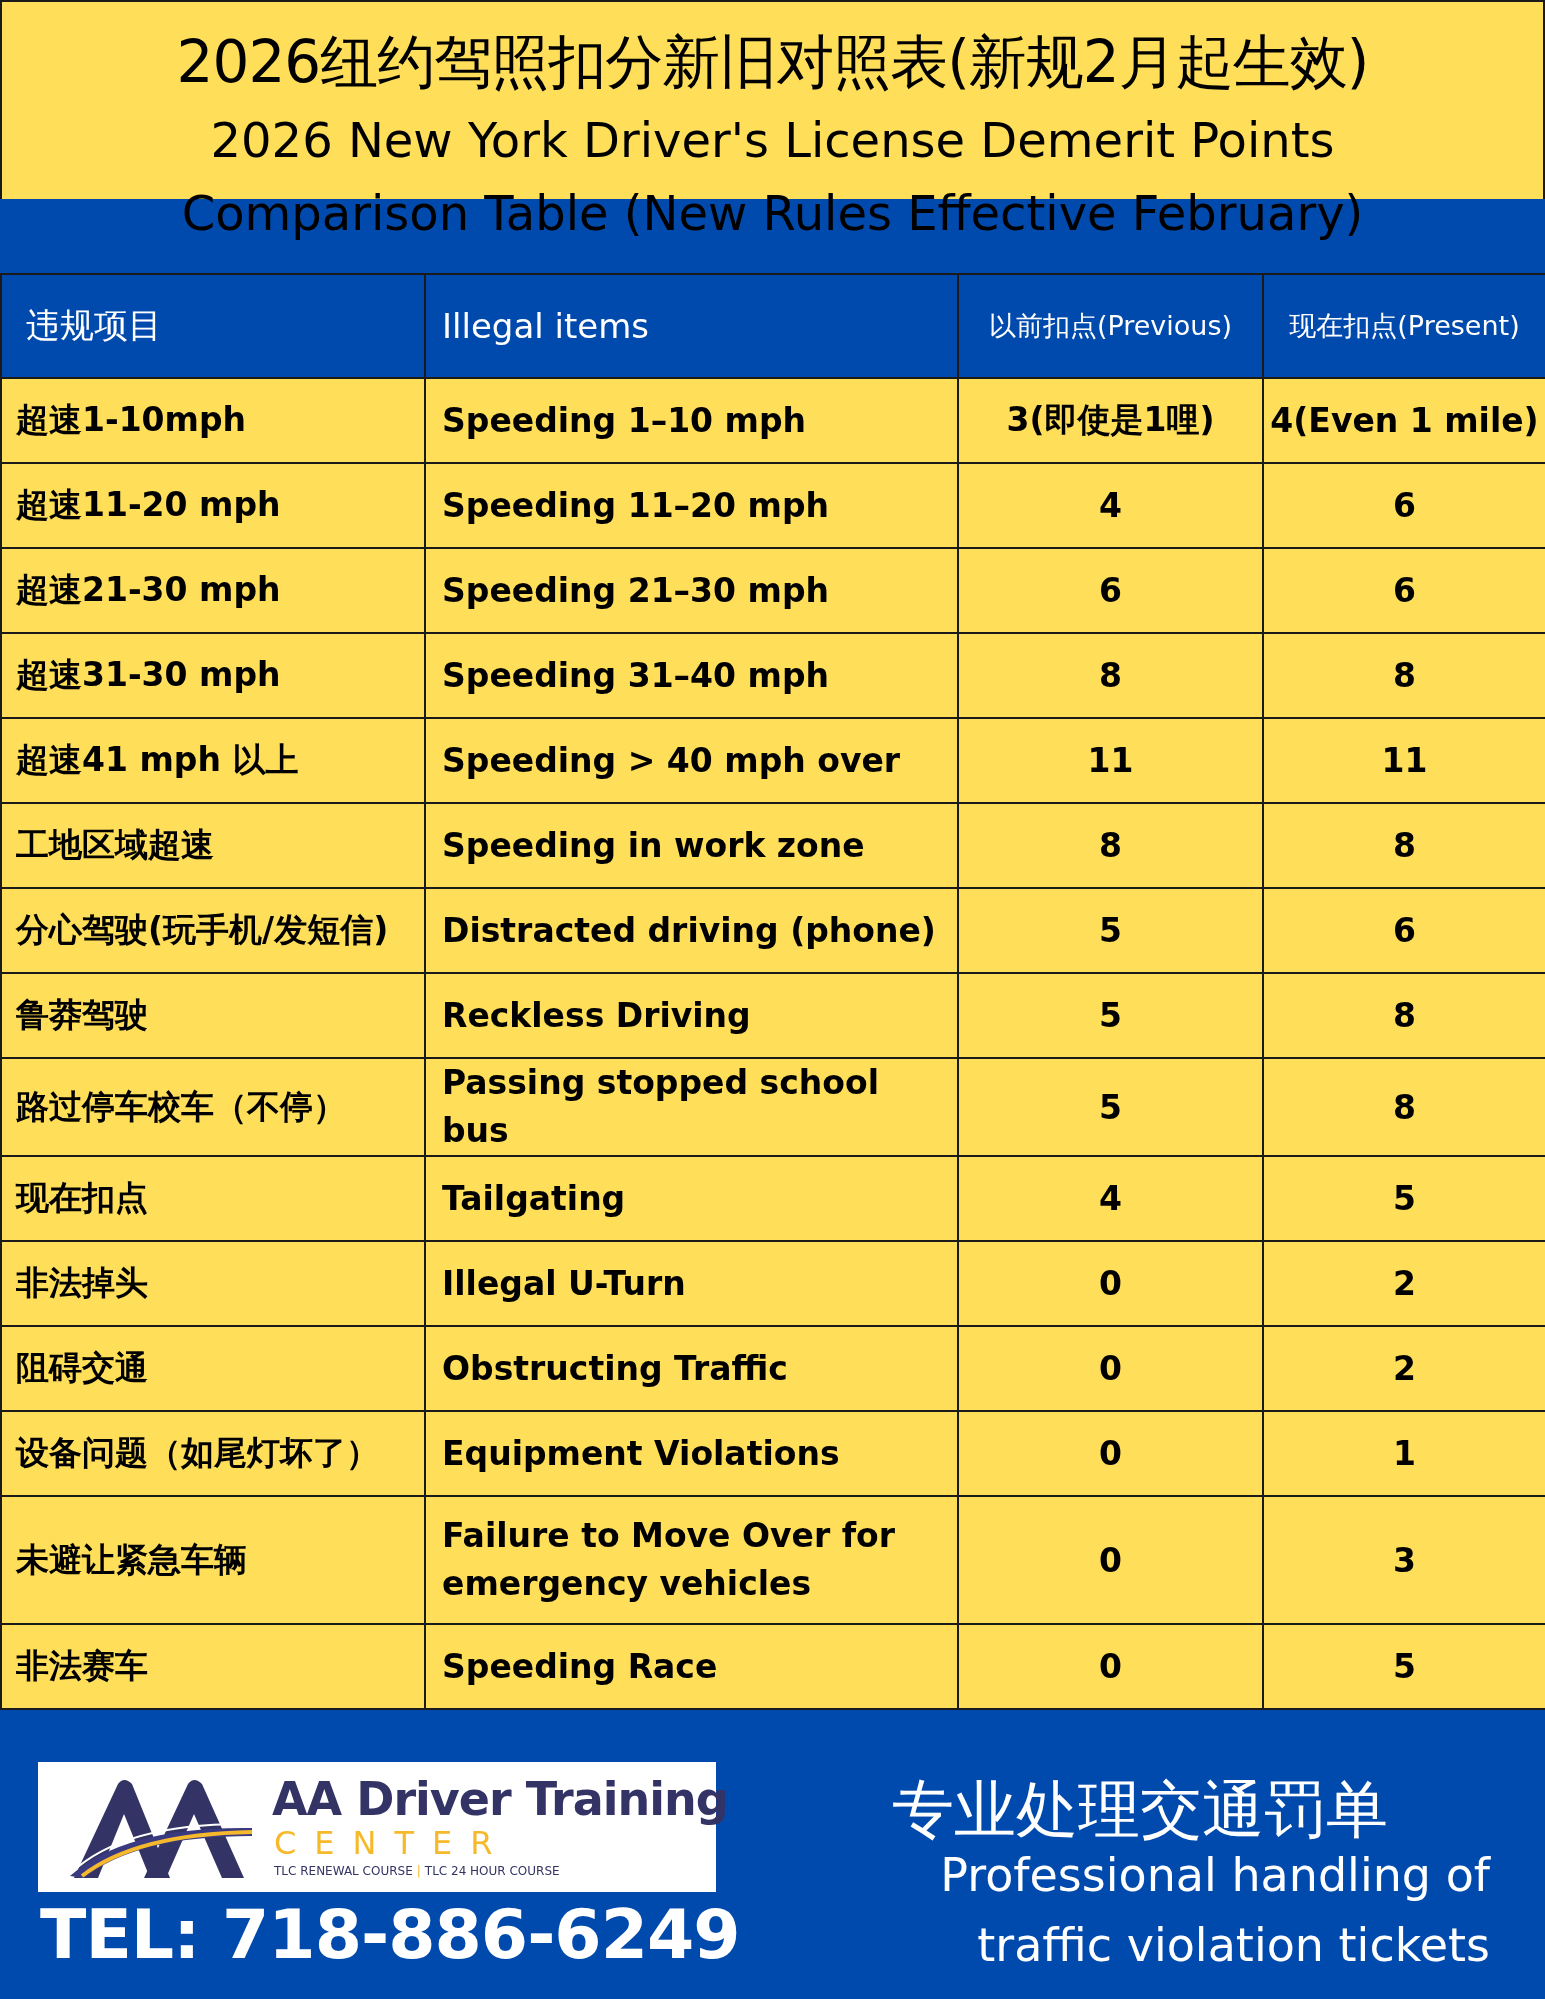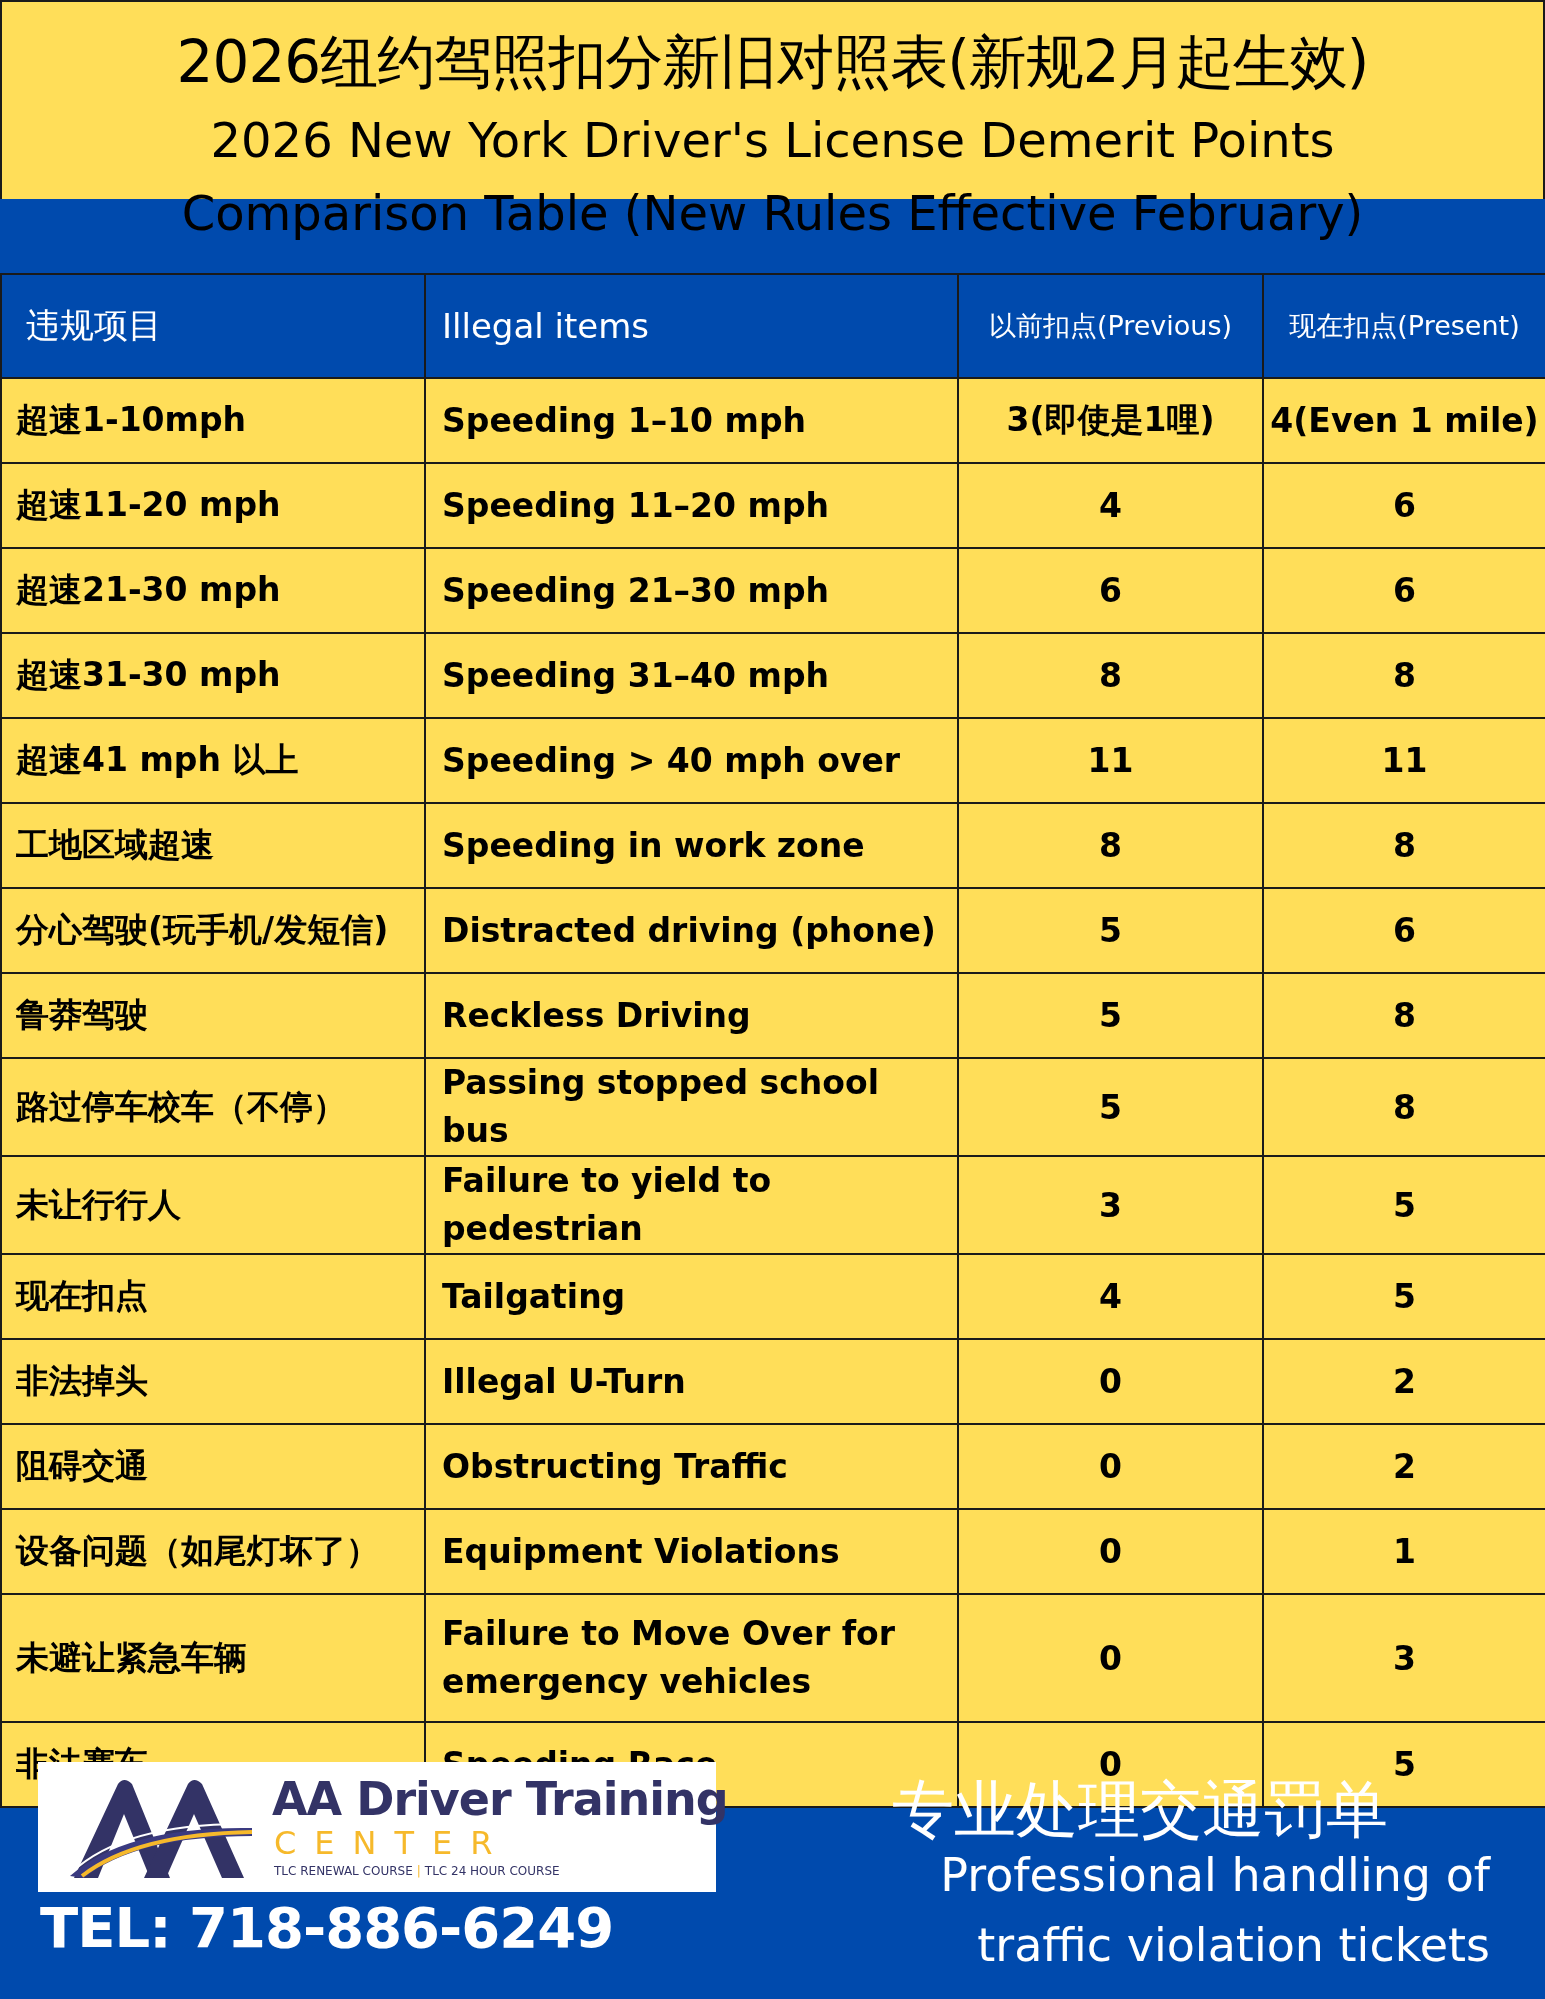--- a/index.html
+++ b/index.html
@@ -35,21 +35,21 @@
 
   .footer-logo {
     position: absolute; left: 38px; top: 1762px; width: 678px; height: 130px; background: #fff;
   }
   .logo-mark { position: absolute; left: 28px; top: 14px; width: 190px; height: 104px; }
   .logo-name { position: absolute; left: 234px; top: 10px; font-size: 46px; font-weight: bold; color: #333366; letter-spacing: -1px; white-space: nowrap; }
   .logo-center { position: absolute; left: 236px; top: 62px; font-size: 32px; color: #f6b92b; letter-spacing: 18px; white-space: nowrap; }
   .logo-courses { position: absolute; left: 236px; top: 102px; font-size: 12px; color: #333366; white-space: nowrap; }
   .logo-courses .sep { color: #f6b92b; margin: 0 4px; }
 
-  .phone { position: absolute; left: 40px; top: 1895px; font-size: 56px; font-weight: bold; color: #fff; white-space: nowrap; letter-spacing: -1px; }
+  .phone { position: absolute; left: 40px; top: 1895px; font-size: 68px; font-weight: bold; color: #fff; white-space: nowrap; letter-spacing: -1px; }
 
   .promo-cn { position: absolute; left: 790px; width: 700px; top: 1768px; text-align: center; font-size: 62px; color: #fff; white-space: nowrap; }
   .promo-en { position: absolute; left: 790px; width: 700px; text-align: right; font-size: 46px; color: #fff; white-space: nowrap; }
   .promo-en.l1 { top: 1848px; }
   .promo-en.l2 { top: 1918px; }
 </style>
 </head>
 <body>
 
 <div class="header">
@@ -122,26 +122,20 @@
         <td class="num">5</td>
         <td class="num">8</td>
       </tr>
       <tr>
         <td>路过停车校车（不停）</td>
         <td class="en">Passing stopped school bus</td>
         <td class="num">5</td>
         <td class="num">8</td>
       </tr>
       <tr>
-        <td>未让行行人</td>
-        <td class="en">Failure to yield to pedestrian</td>
-        <td class="num">3</td>
-        <td class="num">5</td>
-      </tr>
-      <tr>
         <td>现在扣点</td>
         <td class="en">Tailgating</td>
         <td class="num">4</td>
         <td class="num">5</td>
       </tr>
       <tr>
         <td>非法掉头</td>
         <td class="en">Illegal U-Turn</td>
         <td class="num">0</td>
         <td class="num">2</td>

